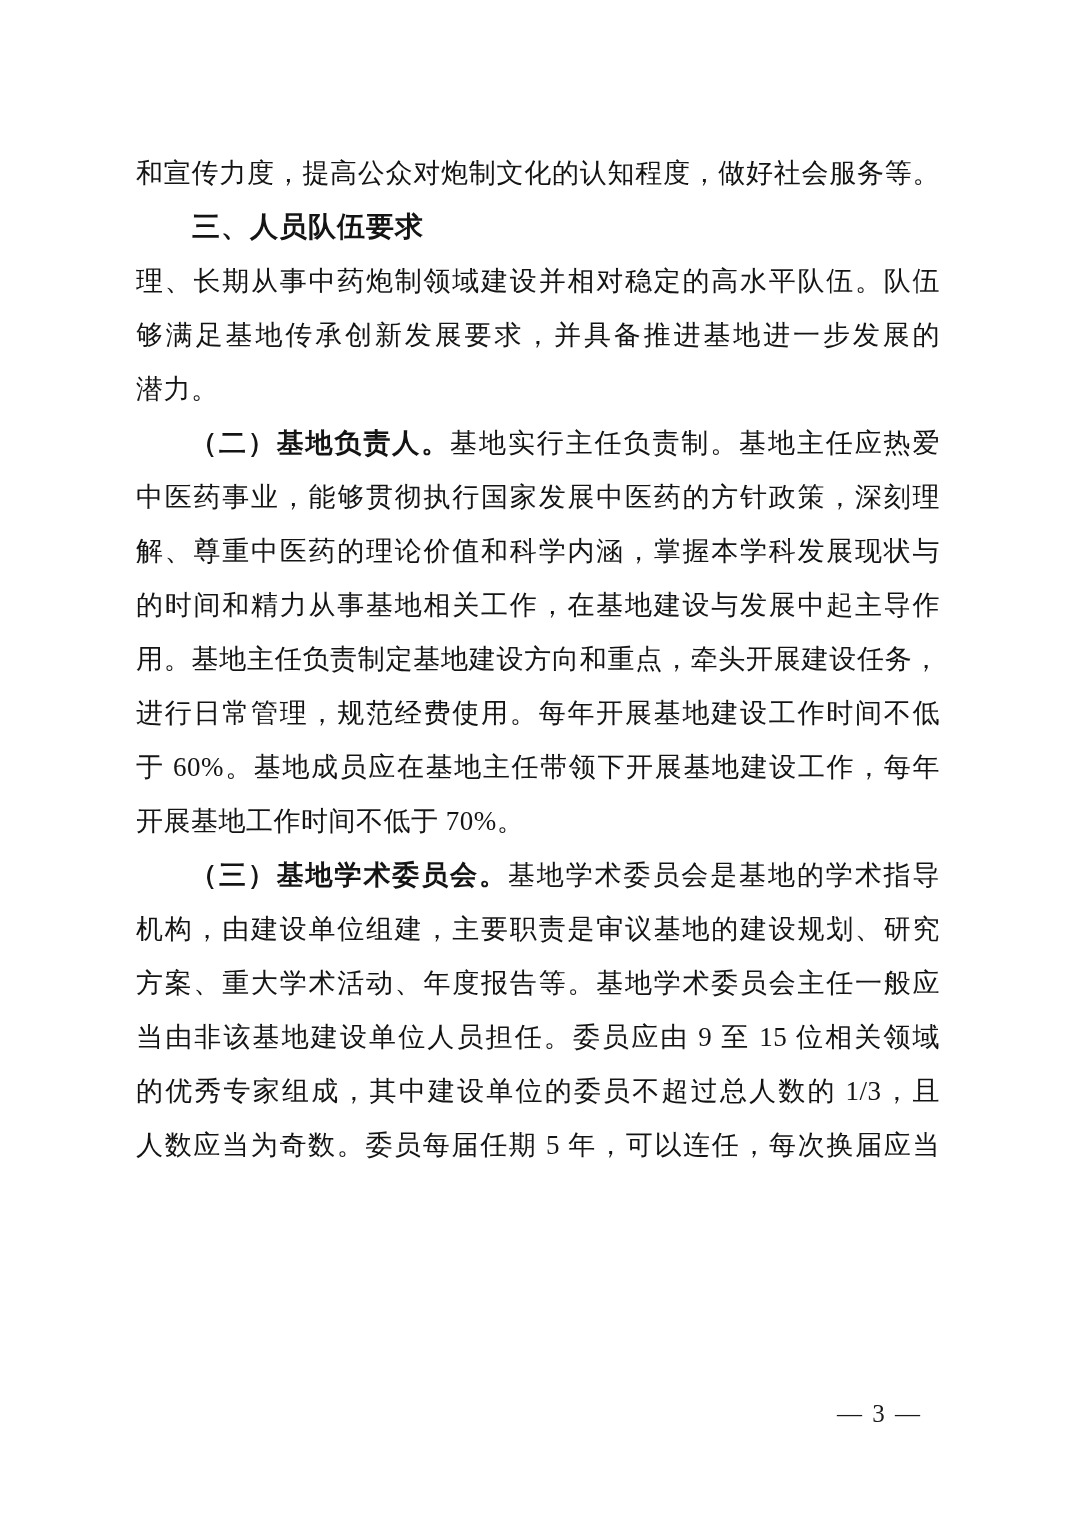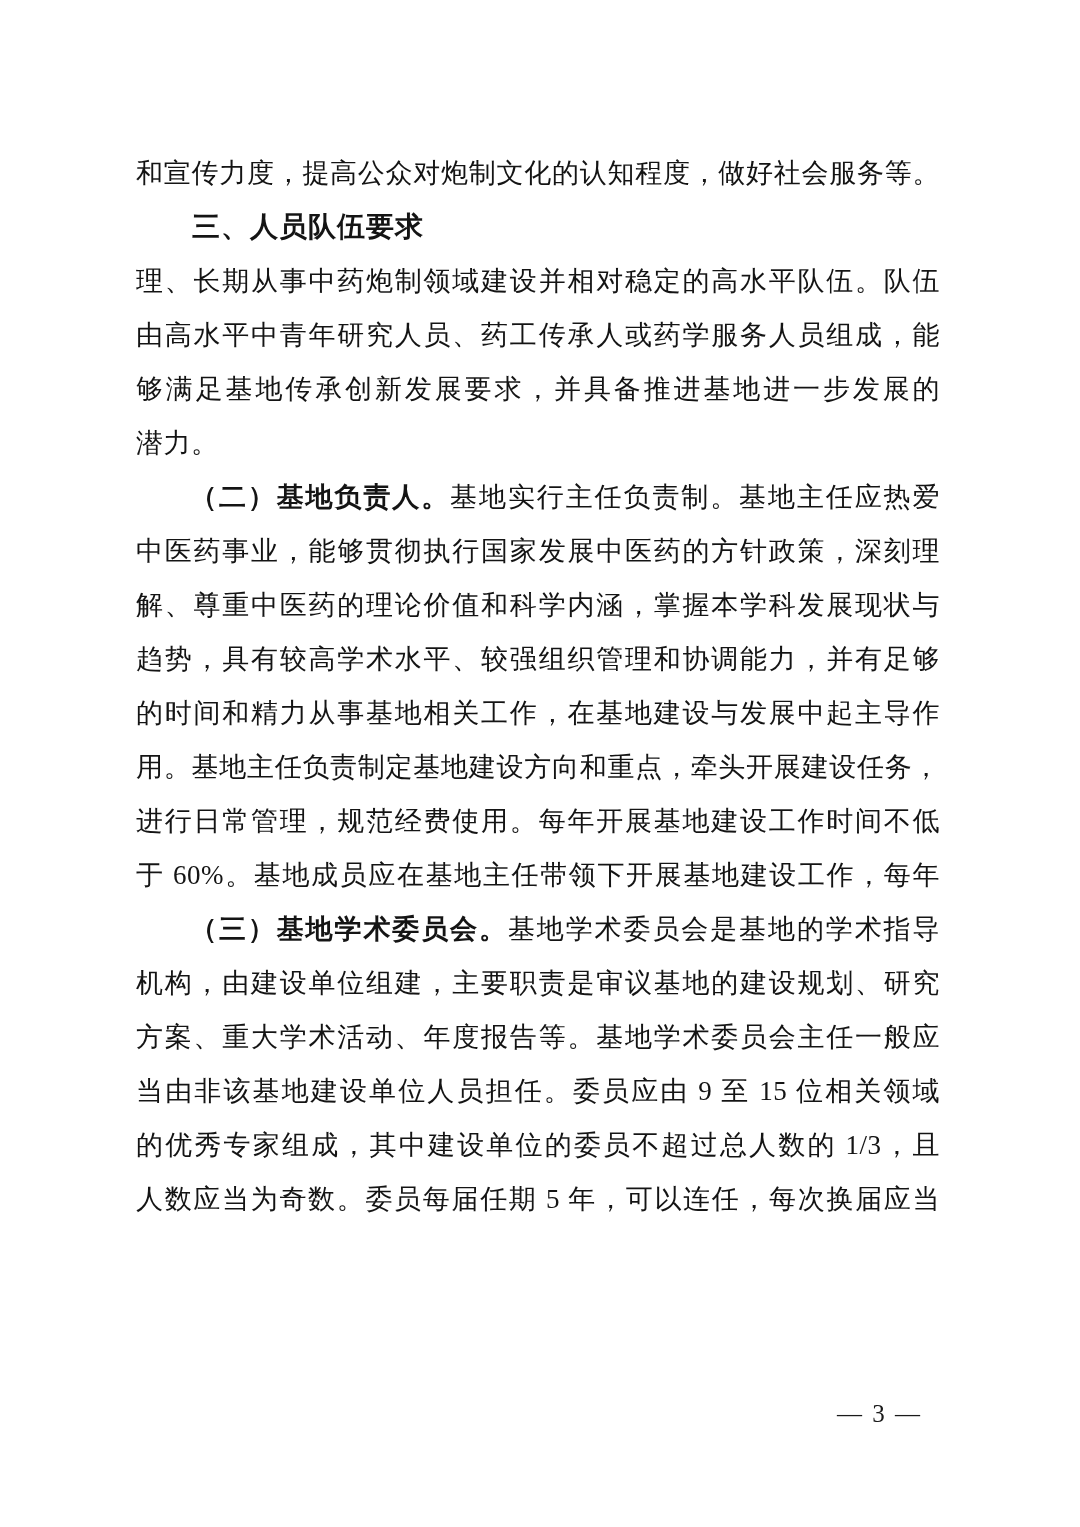--- a/index.html
+++ b/index.html
@@ -63,32 +63,31 @@
 <body>
 
 <div class="page">
   <div class="body-text">
 
     <div class="line">和宣传力度，提高公众对炮制文化的认知程度，做好社会服务等。</div>
 
     <div class="heading">三、人员队伍要求</div>
 
     <div class="line">理、长期从事中药炮制领域建设并相对稳定的高水平队伍。队伍</div>
-    <div class="line">由高水平中青年研究人员、药工传承人或药学服务人员组成，能</div>
     <div class="line">够满足基地传承创新发展要求，并具备推进基地进一步发展的</div>
     <div class="line short">潜力。</div>
 
     <div class="line indent"><span class="lead">（二）基地负责人。</span><span>基地实行主任负责制。基地主任应热爱</span></div>
     <div class="line">中医药事业，能够贯彻执行国家发展中医药的方针政策，深刻理</div>
     <div class="line">解、尊重中医药的理论价值和科学内涵，掌握本学科发展现状与</div>
-    <div class="line">趋势，具有较高学术水平、较强组织管理和协调能力，并有足够</div>
     <div class="line">的时间和精力从事基地相关工作，在基地建设与发展中起主导作</div>
     <div class="line">用。基地主任负责制定基地建设方向和重点，牵头开展建设任务，</div>
     <div class="line">进行日常管理，规范经费使用。每年开展基地建设工作时间不低</div>
     <div class="line">于 60%。基地成员应在基地主任带领下开展基地建设工作，每年</div>
+    <div class="line short">开展基地工作时间不低于 70%。</div>
 
     <div class="line indent"><span class="lead">（三）基地学术委员会。</span><span>基地学术委员会是基地的学术指导</span></div>
     <div class="line">机构，由建设单位组建，主要职责是审议基地的建设规划、研究</div>
     <div class="line">方案、重大学术活动、年度报告等。基地学术委员会主任一般应</div>
     <div class="line">当由非该基地建设单位人员担任。委员应由 9 至 15 位相关领域</div>
     <div class="line">的优秀专家组成，其中建设单位的委员不超过总人数的 1/3，且</div>
     <div class="line">人数应当为奇数。委员每届任期 5 年，可以连任，每次换届应当</div>
 
   </div>
 

